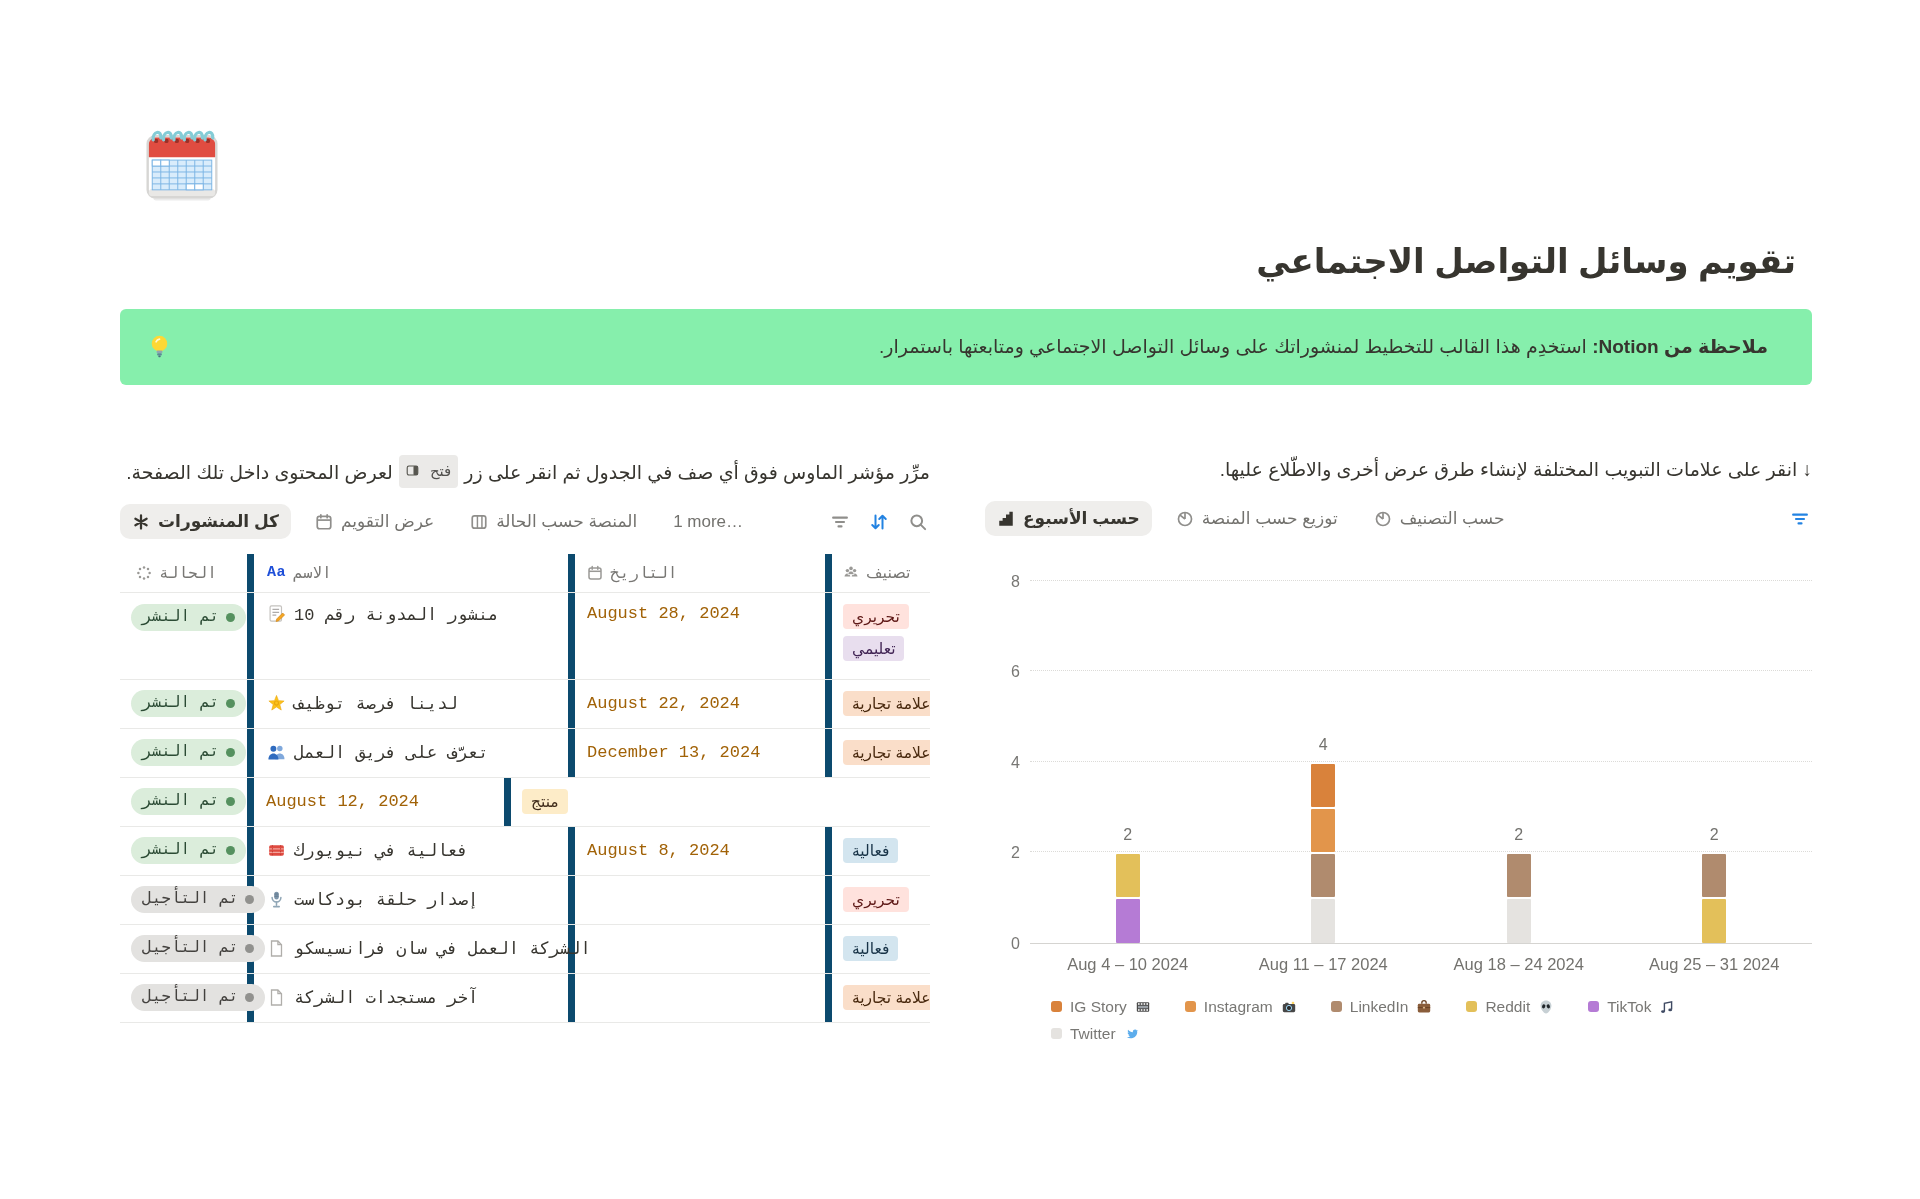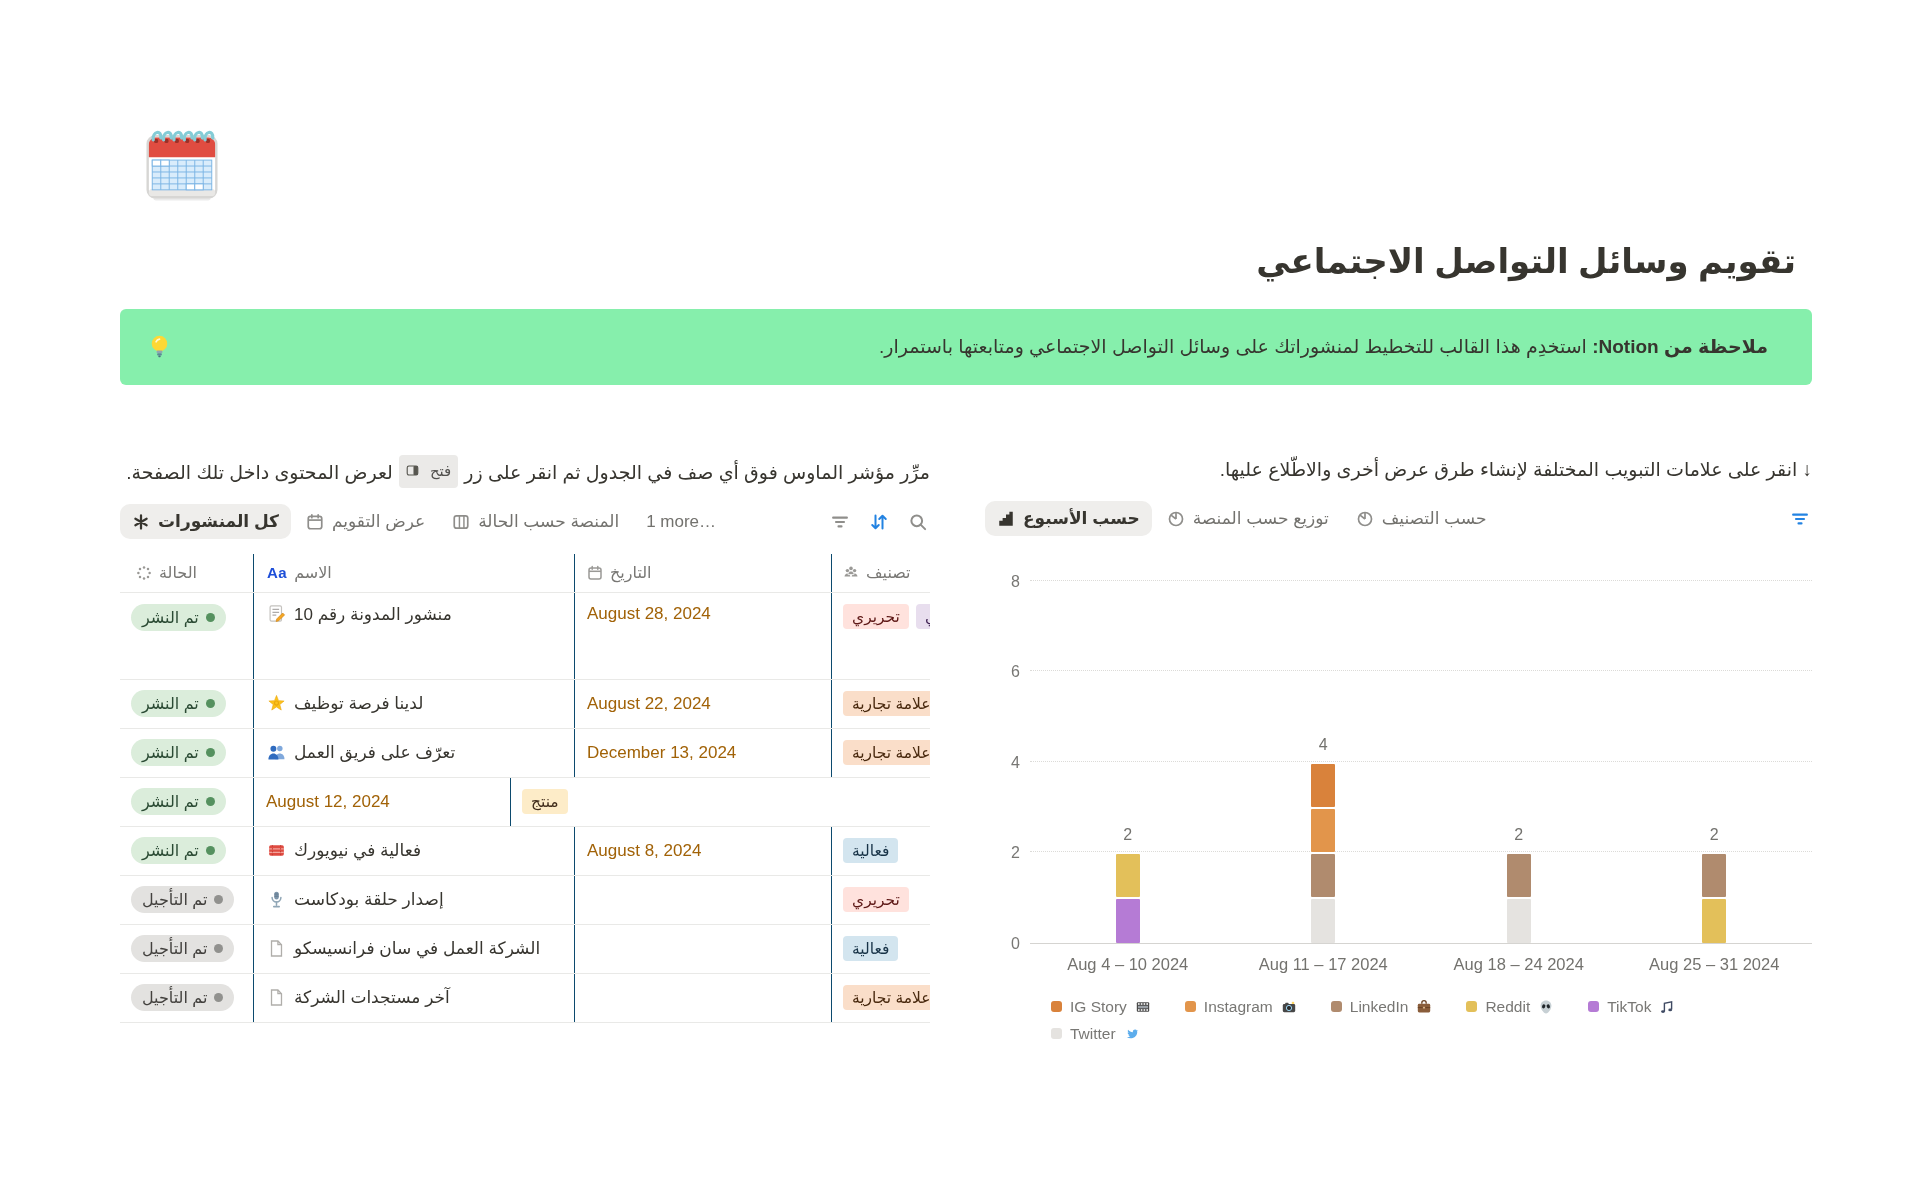--- a/index.html
+++ b/index.html
@@ -13,48 +13,48 @@
   .callout-text{flex:1;direction:rtl;text-align:right;font-size:19px;line-height:28px;}
   .callout-text b{font-weight:700;}
   
   .columns{display:flex;margin-top:70px;gap:55px;align-items:flex-start;}
   .col-left{width:810px;flex:none;overflow:hidden;}
   .col-right{width:827px;flex:none;}
   .instr{direction:rtl;text-align:right;font-size:19px;line-height:30px;}
   .open-badge{display:inline-flex;direction:ltr;align-items:center;gap:11px;background:#ebeae8;border-radius:4px;padding:1px 7px 2px;font-size:15px;color:#51504d;margin:0 6px;vertical-align:1px;}
   
   .toolbar{display:flex;align-items:center;margin-top:14px;height:40px;}
-  .tabs{display:flex;align-items:center;gap:3px;}
+  .tabs{display:flex;align-items:center;gap:12px;}
   .view-tab{display:flex;align-items:center;gap:8px;font-size:17px;color:#73726e;padding:7px 12px;border-radius:10px;white-space:nowrap;cursor:pointer;}
   .view-tab.active{background:#efeeec;color:#37352f;font-weight:700;}
   .tab-ic{display:inline-flex;width:18px;height:18px;}
   .toolbar-spacer{flex:1;}
   .tool-icons{display:flex;align-items:center;gap:15px;}
   .tool-btn{width:24px;height:24px;display:flex;align-items:center;justify-content:center;cursor:pointer;}
   
   .table{width:880px;margin-top:12px;font-size:16px;}
   .t-header{display:flex;height:38px;color:#787774;}
   .t-cell{box-sizing:border-box;display:flex;align-items:center;}
-  .bl{border-right:1px solid #0c4a6e;}
+  .bl{border-right:7px solid #0c4a6e;font-family:Liberation Mono, monospace;}
   .t-header{border-bottom:1px solid #e9e9e7;}
   .c-status{width:134px;padding-left:16px;}
   .c-name{width:321px;padding-left:13px;}
   .c-date{width:257px;padding-left:12px;}
   .c-tags{width:168px;padding-left:11px;}
   .h-ic{display:inline-flex;width:16px;height:16px;margin-right:7px;}
   .h-aa{font-size:15px;font-weight:700;color:#1d4ed8;margin-right:7px;letter-spacing:.5px;}
   .t-row{display:flex;border-bottom:1px solid #e9e9e7;height:48px;cursor:pointer;}
   .t-row.tall{height:86px;}
   .t-row.tall .t-cell{align-items:flex-start;padding-top:11px;}
   .status-pill{display:inline-flex;direction:rtl;align-items:center;gap:7px;border-radius:999px;padding:5px 11px;font-size:16px;line-height:1.1;white-space:nowrap;margin-left:-5px;}
   .pill-dot{width:9px;height:9px;border-radius:50%;flex:none;}
   .name-ic{display:inline-flex;width:19px;height:19px;margin-right:8px;flex:none;}
   .name-txt{direction:rtl;font-size:17px;color:#37352f;white-space:nowrap;}
   .date-txt{font-size:17px;color:#a16207;white-space:nowrap;}
-  .tags-wrap{display:flex;flex-direction:row;gap:7px;align-items:flex-start;}
+  .tags-wrap{display:flex;flex-direction:column;gap:7px;align-items:flex-start;}
   .tag{direction:rtl;border-radius:4px;padding:3px 9px;font-size:15.5px;line-height:1.25;white-space:nowrap;}
   
   .chart{margin-top:42px;}
   .chart-wrap{display:flex;}
   .y-axis{width:45px;position:relative;flex:none;}
   .y-tick{position:absolute;right:10px;font-size:16px;color:#787774;transform:translateY(9px);}
   .plot{flex:1;position:relative;height:362px;border-bottom:1px solid #d5d4d1;}
   .grid{position:absolute;left:0;right:0;border-top:1px dotted #dcdbd8;}
   .bar{position:absolute;width:24px;}
   .seg{position:absolute;width:24px;border-radius:1px;}

